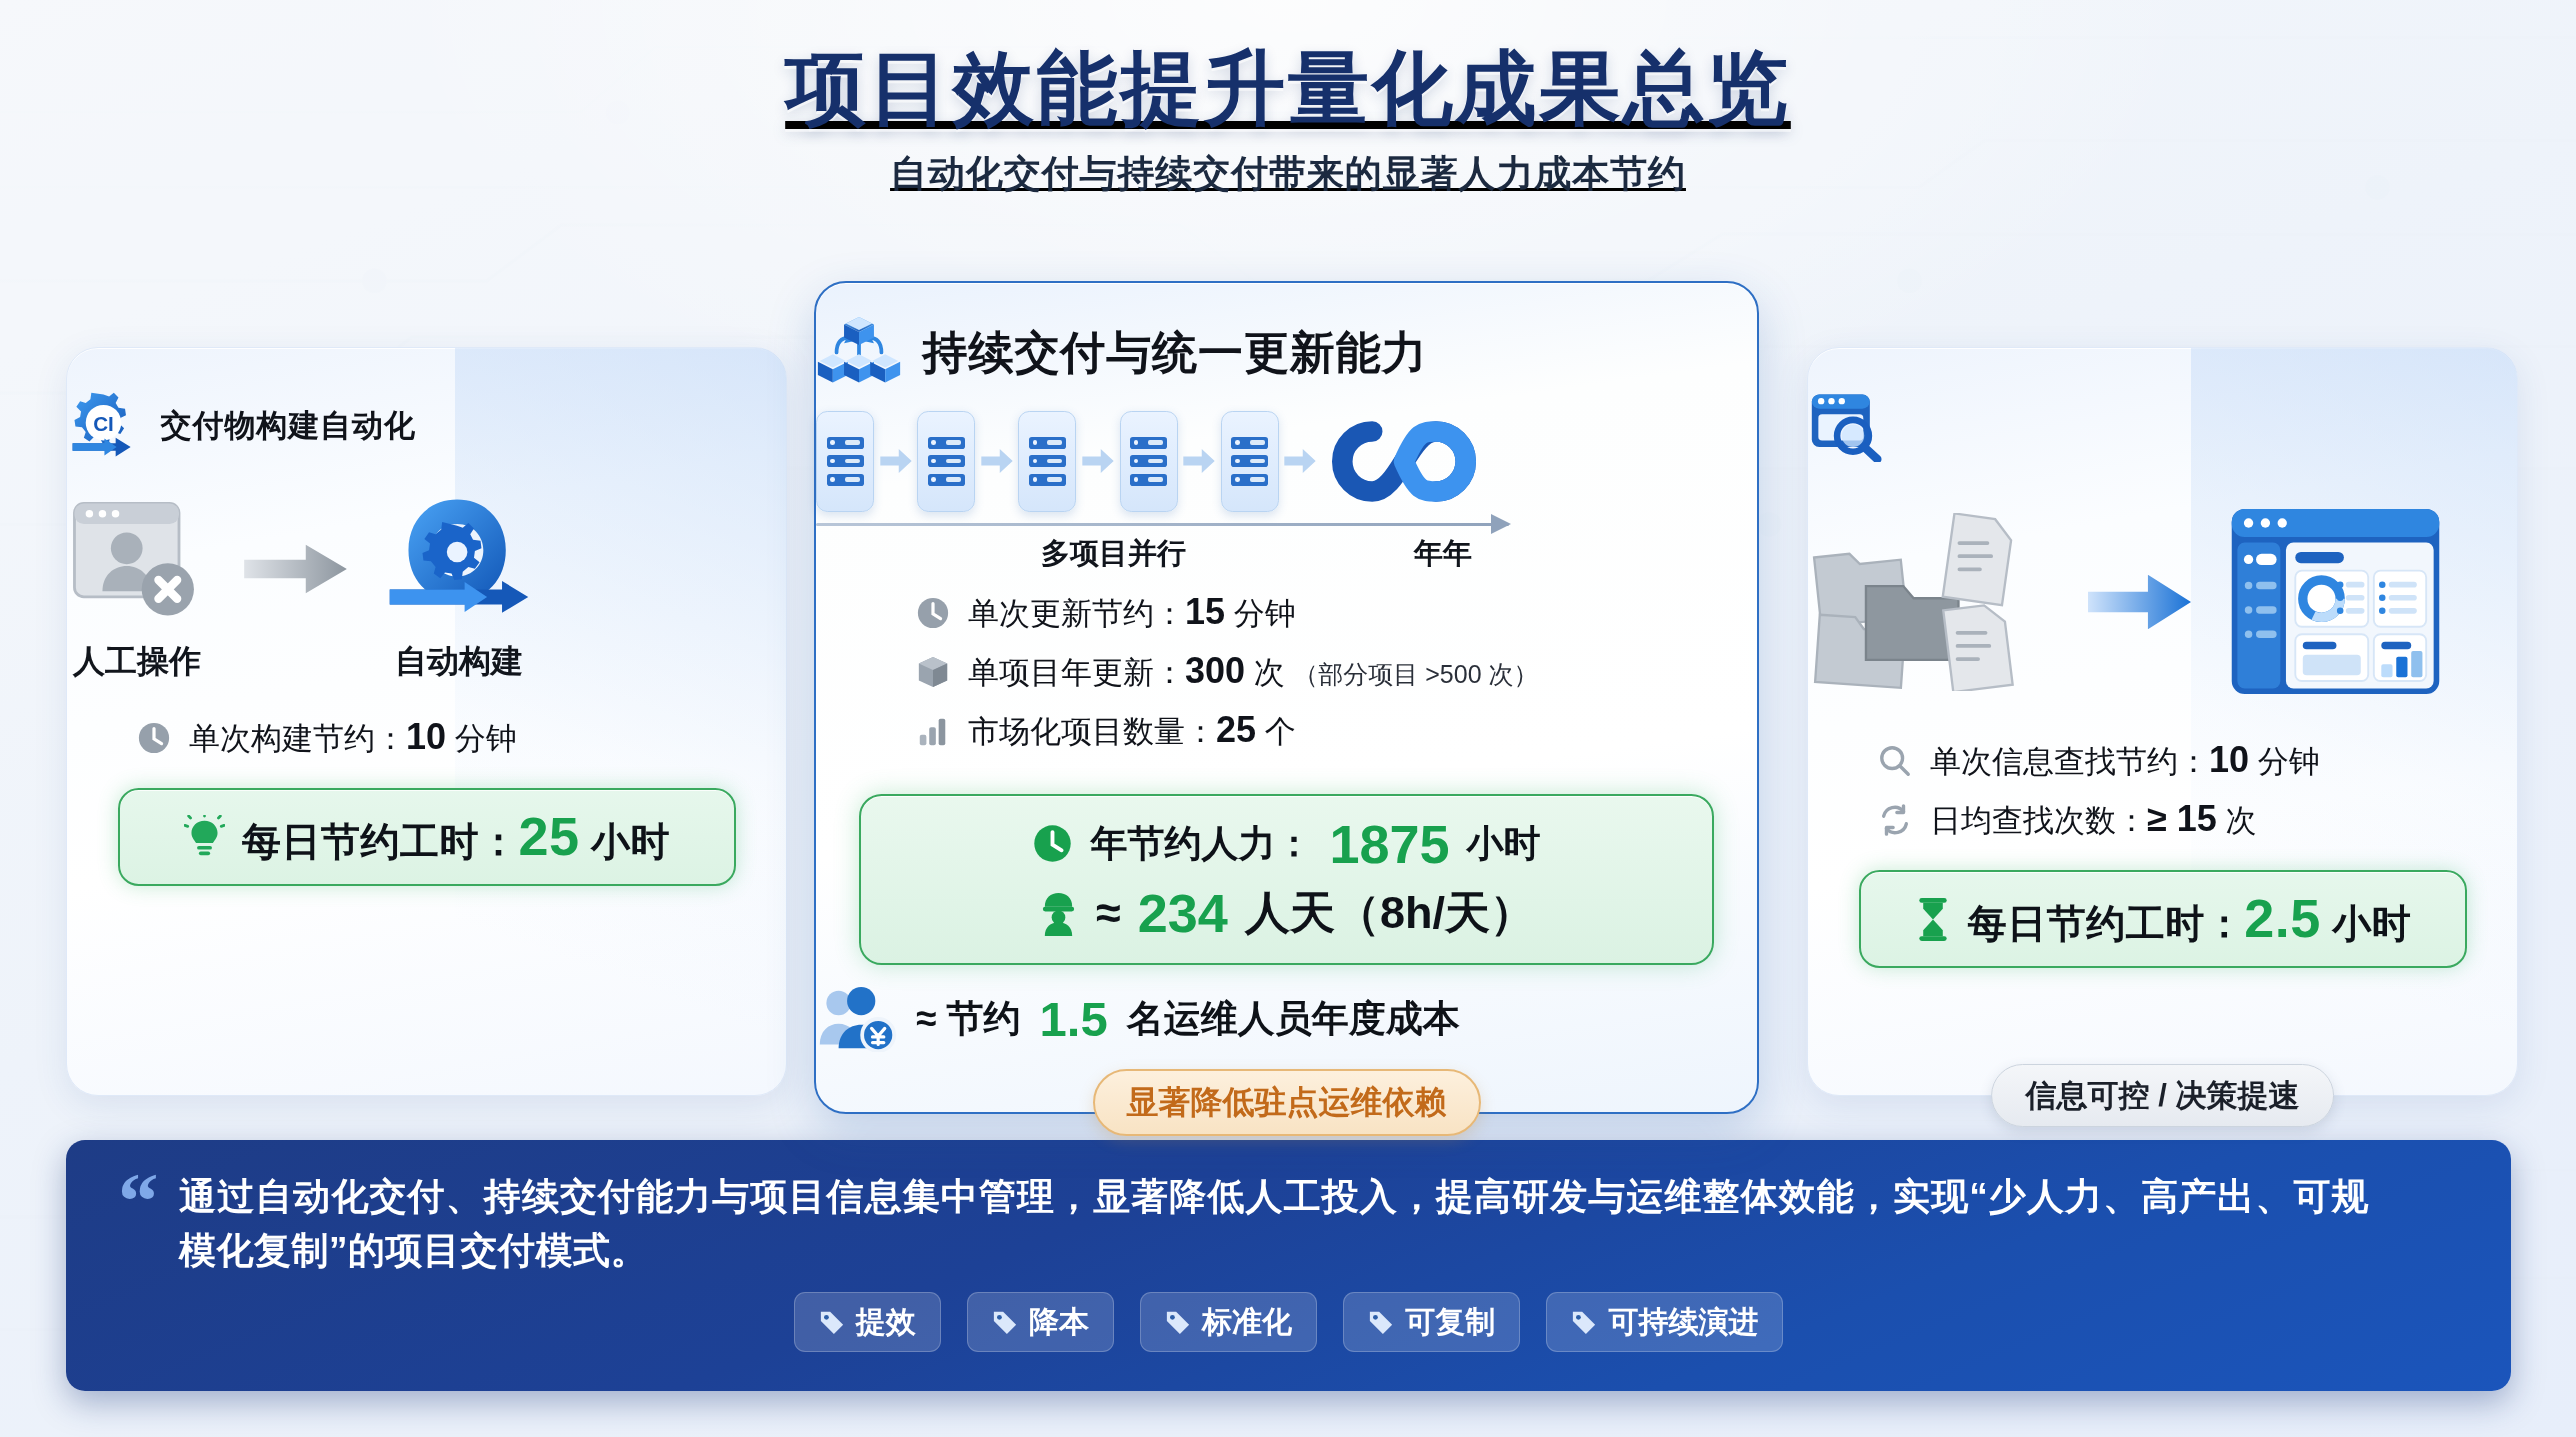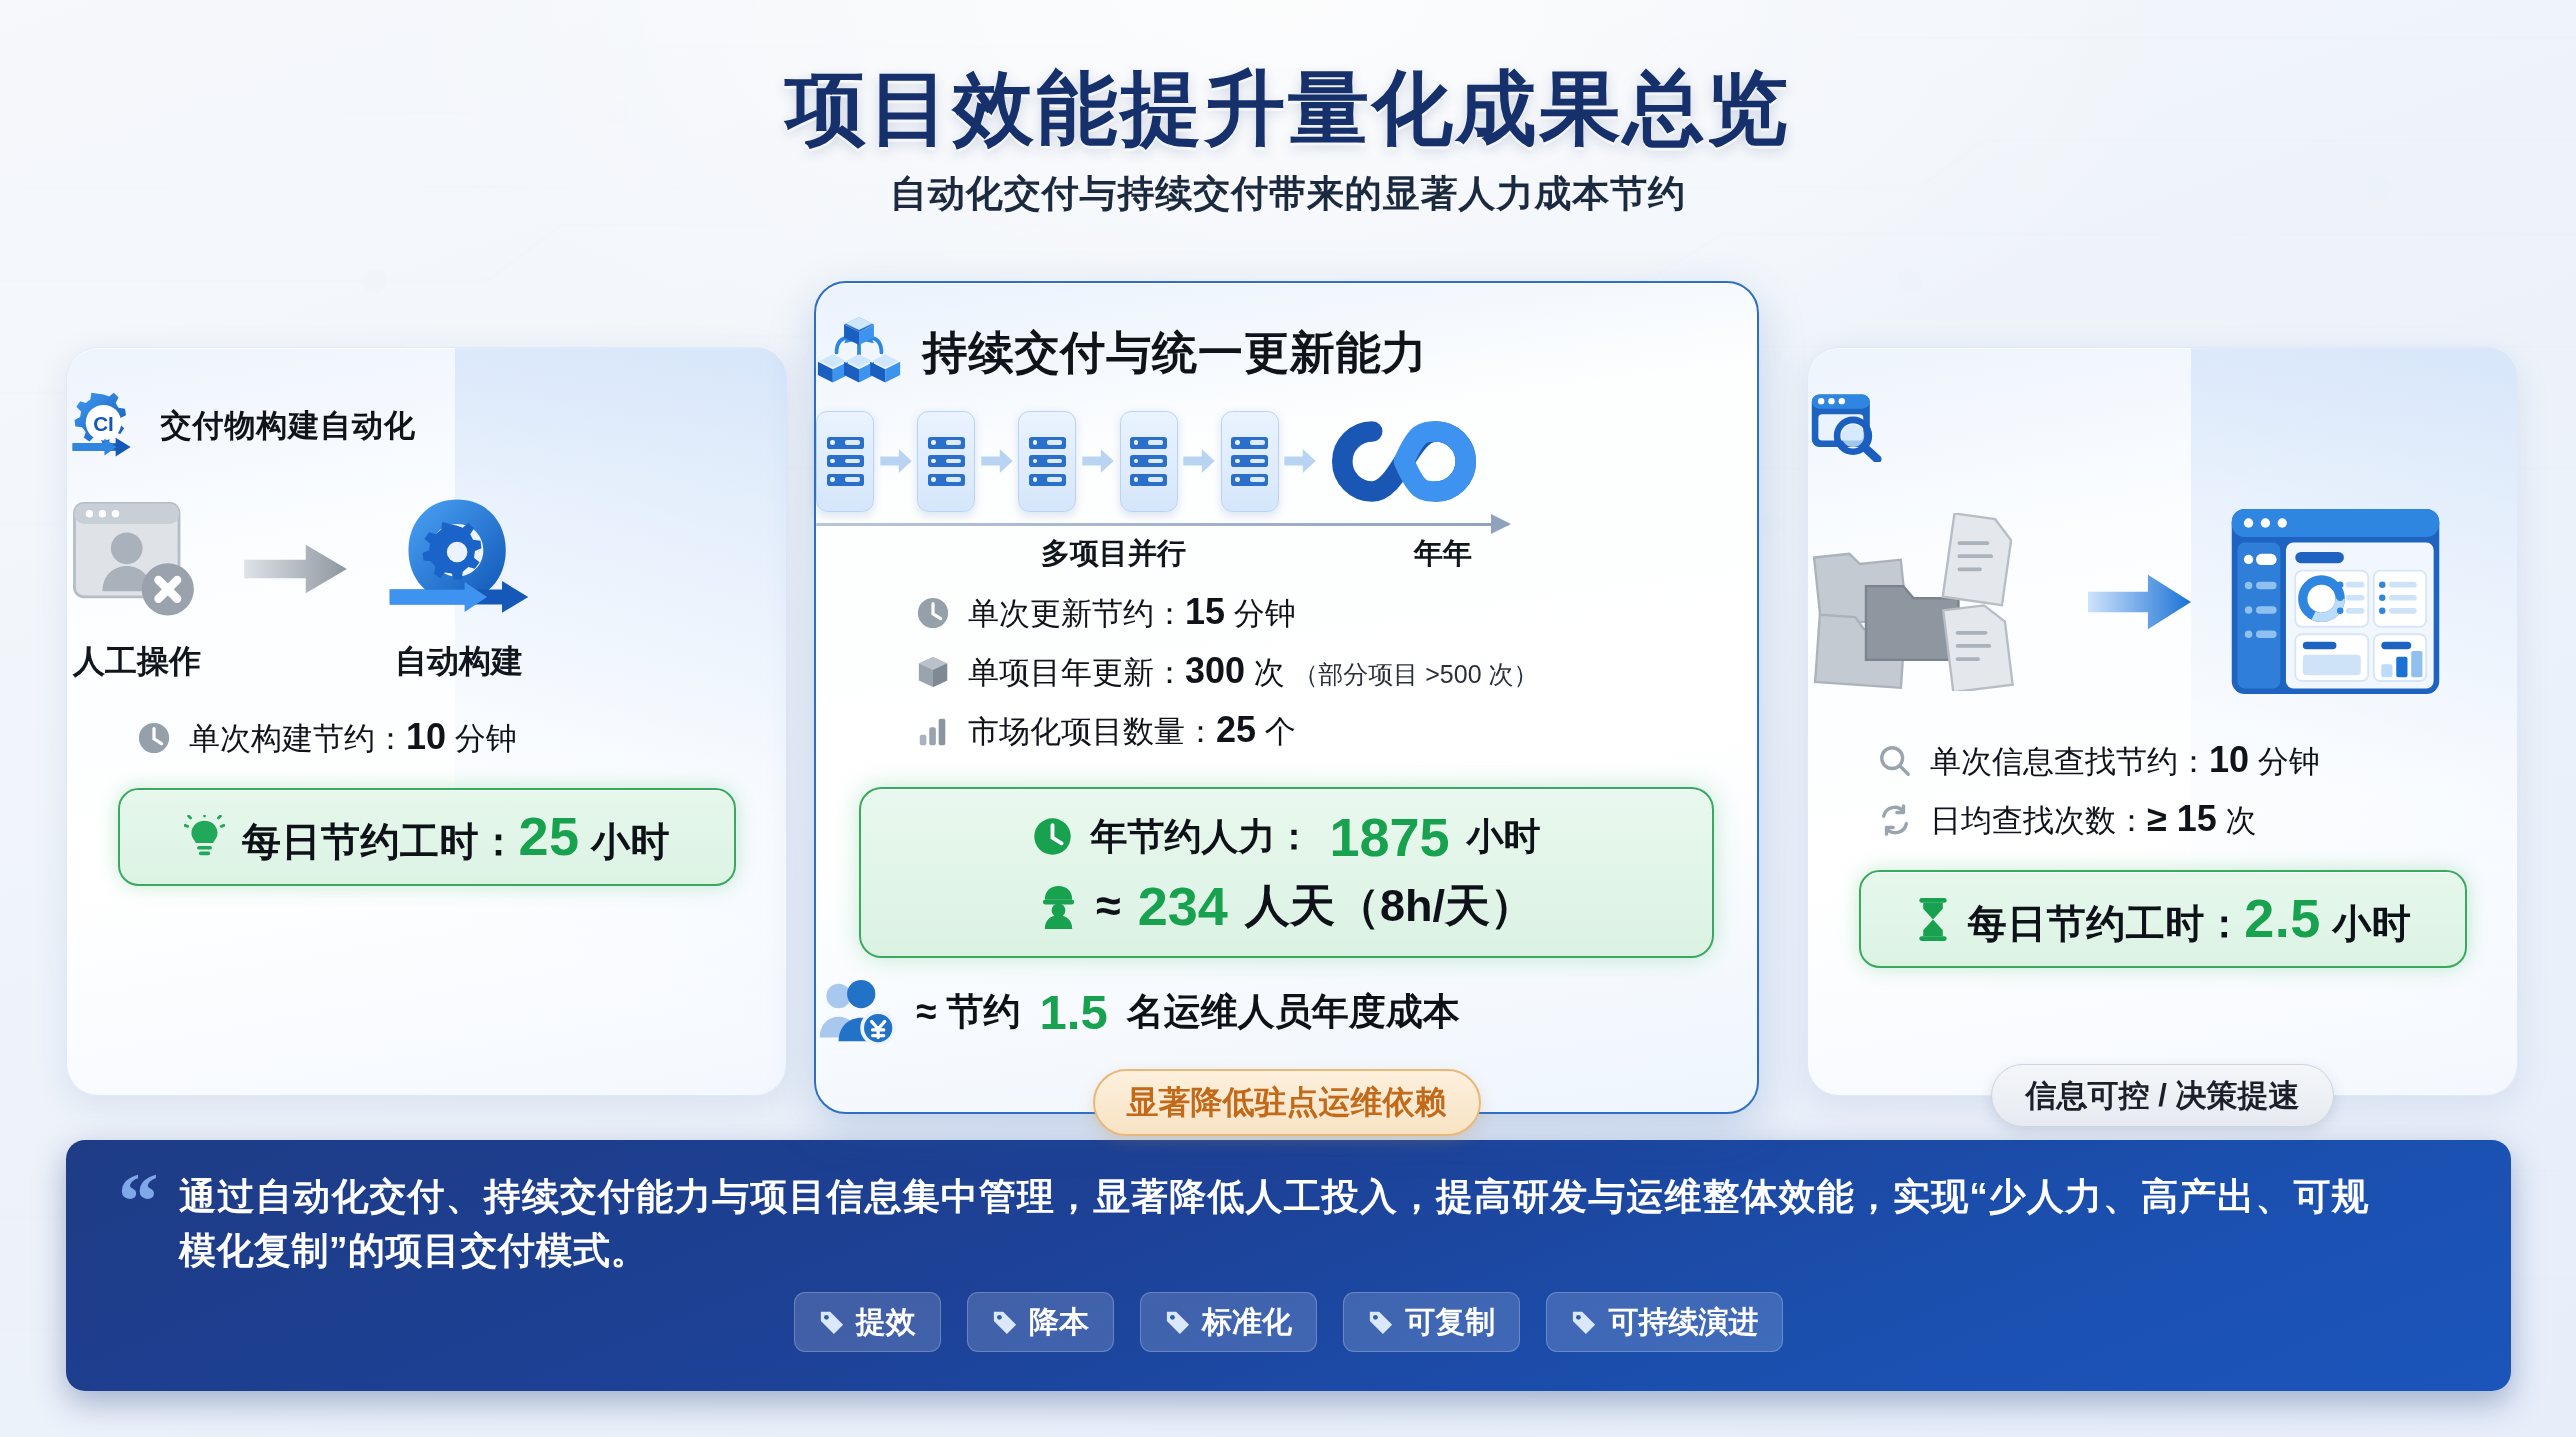--- a/index.html
+++ b/index.html
@@ -15,21 +15,21 @@
   .bg-wash {
     position: absolute; inset: 0; z-index: 1;
     background:
       radial-gradient(1310px 655px at 50% 0%, rgba(255,255,255,0.85), rgba(255,255,255,0) 70%),
       linear-gradient(160deg, #f7f9fc 0%, #eef3fa 45%, #e7eefa 100%);
     opacity: .95;
   }
   .stage { position: relative; z-index: 2; width: 2576px; height: 1438px; }
 
   
-  .header { text-align: center; padding-top: 63px; }
+  .header { text-align: center; padding-top: 43px; text-decoration: underline; }
   .main-title {
     font-size: 81px; font-weight: 700; letter-spacing: 2.8px;
     color: #16306b; line-height: 1.12;
     text-shadow: 0 2.8px 0 rgba(255,255,255,.6), 0 4.7px 13px rgba(22,48,107,.18);
   }
   .sub-title {
     margin-top: 15px; font-size: 37px; font-weight: 600; color: #1c2a40;
     letter-spacing: 0.9px;
   }
 
@@ -87,21 +87,21 @@
     border: 2.8px solid #3aa95f; border-radius: 20.6px;
     background: linear-gradient(180deg, #e6f7ec 0%, #dcf3e4 100%);
     box-shadow: 0 0 20.6px rgba(66,190,110,.30), inset 0 0.9px 0 rgba(255,255,255,.8);
     display:flex; align-items:center; justify-content:center; gap: 17px;
     padding: 15px 9.4px;
   }
   .hl-txt { font-size: 39px; font-weight: 800; color: #0e1218; letter-spacing:0.5px; white-space:nowrap;}
   .hl-num { color: #18a14e; font-size: 54px; font-weight: 800; }
 
   .hl-center{
-    margin: 19px 43px 0; width: calc(100% - 86px);
+    margin: 26px 43px 0; width: calc(100% - 86px);
     border: 2.8px solid #3aa95f; border-radius: 22.5px;
     background: linear-gradient(180deg, #e9f8ee 0%, #dbf2e3 100%);
     box-shadow: 0 0 24px rgba(66,190,110,.3), inset 0 0.9px 0 rgba(255,255,255,.85);
     padding: 17px 8px 19px; display:flex; flex-direction:column; align-items:center; gap: 7.5px;
   }
   .hl-line { display:flex; align-items:center; gap: 17px; }
   .hl-line .t { font-size: 37px; font-weight: 800; color: #0e1218; white-space:nowrap; }
   .hl-line .n { font-size: 54px; font-weight: 800; color: #18a14e; }
   .hl-line .n2 { font-size: 45px; font-weight: 800; color: #0e1218; }
 

